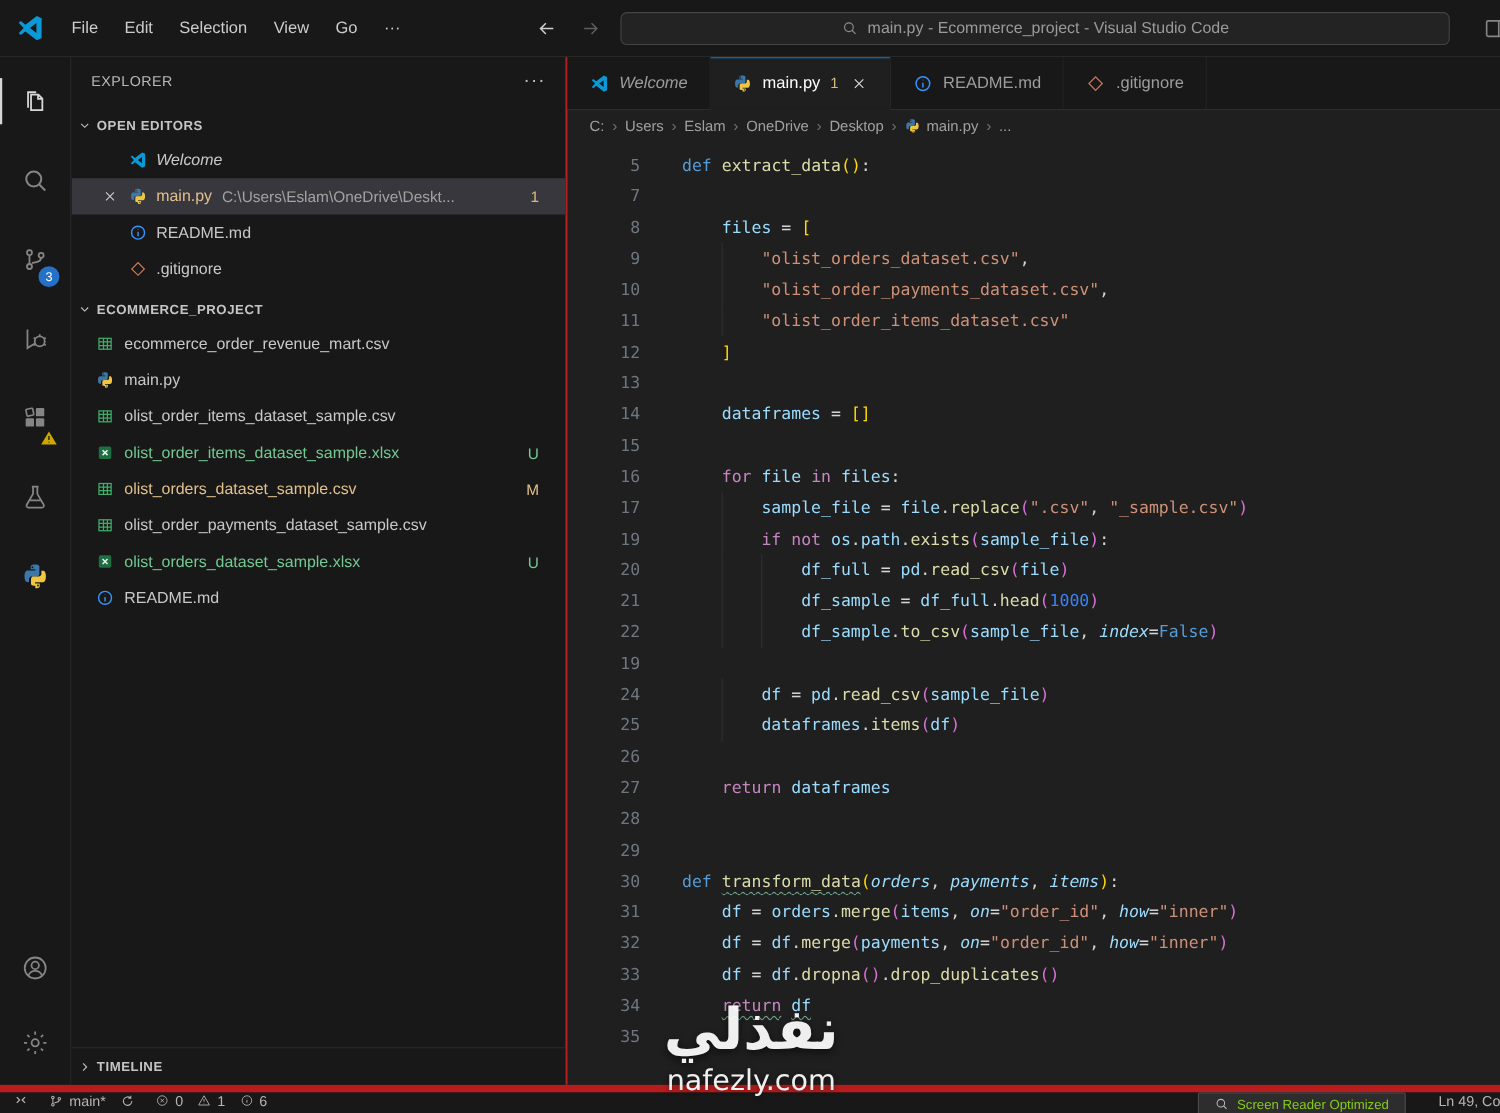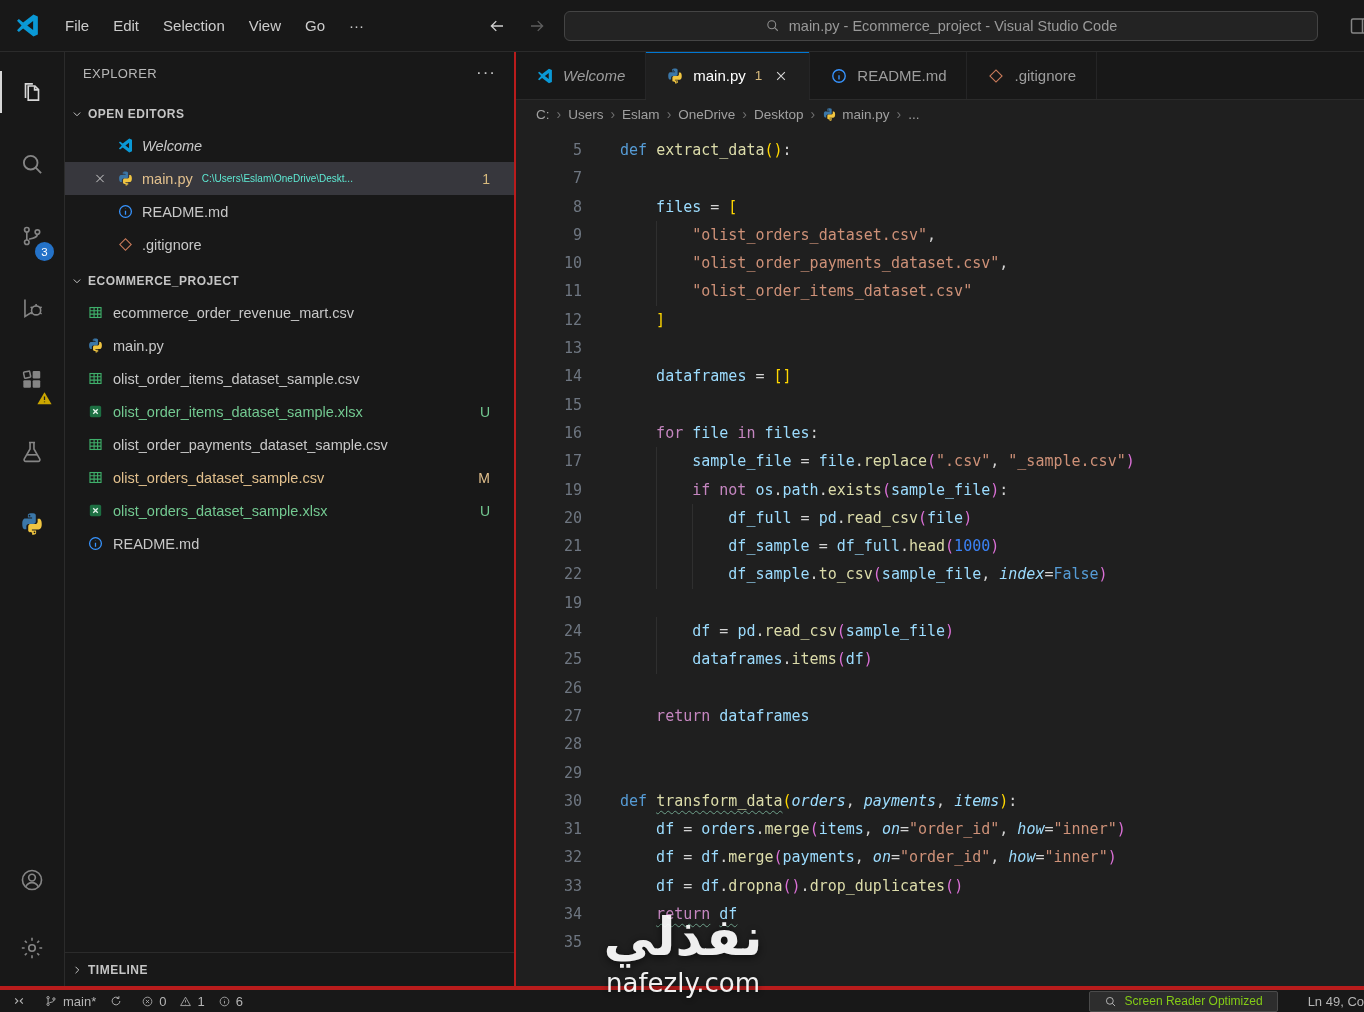--- a/index.html
+++ b/index.html
@@ -44,21 +44,21 @@
   .section-header{height:30px;margin-top:5px;display:flex;align-items:center;gap:4px;padding-left:5px;font-weight:bold;font-size:12px;letter-spacing:.5px;color:#c5c5c5}
   .sec-chev{width:14px;height:14px;color:#c5c5c5}
   .row{height:33px;display:flex;align-items:center;position:relative;color:#c8c8c8;white-space:nowrap}
   .oe-row{padding-left:18px}
   .oe-row.active{background:#37373d}
   .oe-close{width:34px;color:#d0d0d0}
   .oe-row .fic{width:24px;justify-content:flex-start}
   .oe-row .fic svg{width:17px;height:17px}
   .lbl{margin-left:1px}
   .lbl.modf{color:#e2c08d}
-  .desc{margin-left:9px;color:#5eead4;font-size:10px;overflow:hidden;text-overflow:ellipsis;max-width:270px}
+  .desc{margin-left:9px;color:#a3a3a3;font-size:14px;overflow:hidden;text-overflow:ellipsis;max-width:270px}
   .num-badge{position:absolute;right:24px;color:#d7ba7d;font-size:14px}
   .pj-row{padding-left:22px}
   .pj-row .fic{width:25px;justify-content:flex-start}
   .pj-row .fic svg{width:17px;height:17px}
   .lbl.unt{color:#73c991}
   .letter{position:absolute;right:24px;font-size:14px}
   .letter.unt{color:#73c991}
   .letter.modf{color:#e2c08d}
   .timeline{position:absolute;left:0;right:0;bottom:0;height:34px;border-top:1px solid #2b2b2b;display:flex;align-items:center;gap:4px;padding-left:5px;font-weight:bold;font-size:12px;letter-spacing:.5px;color:#c5c5c5;background:#181818}
 
@@ -89,21 +89,21 @@
   .t-p{color:#9cdcfe;font-style:italic}
   .t-s{color:#ce9178}
   .t-n{color:#3b82f6}
   .t-c{color:#569cd6}
   .t-o{color:#d4d4d4}
   .t-b1{color:#ffd700}
   .t-b2{color:#da70d6}
   .t-w{text-decoration:underline wavy #6ea08a;text-decoration-thickness:1px;text-underline-offset:4px}
 
   
-  .statusbar{height:26px;background:#181818;border-top:4px solid #b91c1c;display:flex;align-items:center;gap:18px;padding:0 0 0 12px;font-size:13px;color:#b5b5b5;overflow:hidden}
+  .statusbar{height:26px;background:#181818;border-top:7px solid #b91c1c;display:flex;align-items:flex-start;gap:18px;padding:0 0 0 12px;font-size:13px;color:#b5b5b5;overflow:hidden}
   .sb-item{display:flex;align-items:center;gap:5px;white-space:nowrap}
   .sb-item .ic{color:#b5b5b5}
   .ml8{margin-left:8px}
   .sr-box{margin-left:auto;display:flex;align-items:center;gap:8px;background:#2d2d2d;border:1px solid #4a4a4a;border-radius:2px;height:21px;padding:0 14px;color:#84cc16;font-size:12px;white-space:nowrap}
   .sr-box .ic{color:#bcbcbc}
   .cursor{margin:0 0 0 12px;white-space:nowrap;color:#b5b5b5}
 
   
   .watermark{position:absolute;left:566px;top:908px;width:234px;text-align:center;z-index:60;color:#fff;pointer-events:none;font-family:"DejaVu Sans","Liberation Sans",sans-serif;opacity:.93}
   .wm1{font-size:52px;font-weight:bold;line-height:1.15;text-shadow:0 2px 8px rgba(0,0,0,.6)}
@@ -356,31 +356,31 @@
           <span class="lbl unt">olist_order_items_dataset_sample.xlsx</span>
           <span class="letter unt">U</span>
         </div>
         <div class="row pj-row">
           <span class="ic fic">
             <svg viewBox="0 0 24 24" fill="none" stroke="#3fae6a" stroke-width="1.6">
               <rect x="4.2" y="5" width="15.6" height="14"></rect>
               <path d="M4.2 9.6h15.6M4.2 14.3h15.6M10 5v14M15 5v14"></path>
             </svg>
           </span>
-          <span class="lbl">olist_order_payments_dataset_sample.csv</span>
+          <span class="lbl modf">olist_orders_dataset_sample.csv</span>
+          <span class="letter modf">M</span>
         </div>
         <div class="row pj-row">
           <span class="ic fic">
             <svg viewBox="0 0 24 24" fill="none" stroke="#3fae6a" stroke-width="1.6">
               <rect x="4.2" y="5" width="15.6" height="14"></rect>
               <path d="M4.2 9.6h15.6M4.2 14.3h15.6M10 5v14M15 5v14"></path>
             </svg>
           </span>
-          <span class="lbl modf">olist_orders_dataset_sample.csv</span>
-          <span class="letter modf">M</span>
+          <span class="lbl">olist_order_payments_dataset_sample.csv</span>
         </div>
         <div class="row pj-row">
           <span class="ic fic">
             <svg viewBox="0 0 24 24">
               <rect x="4" y="4" width="16" height="16" rx="2.2" fill="#1d6f42"></rect>
               <path d="M8.8 8.8l6.4 6.4M15.2 8.8l-6.4 6.4" stroke="#e8f5ee" stroke-width="1.9"></path>
             </svg>
           </span>
           <span class="lbl unt">olist_orders_dataset_sample.xlsx</span>
           <span class="letter unt">U</span>

